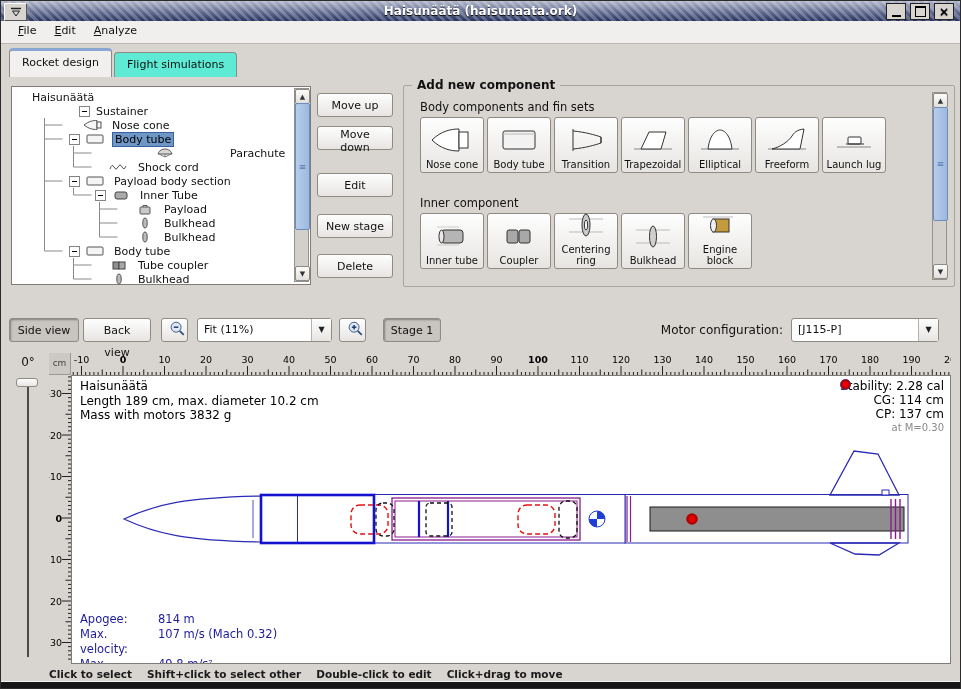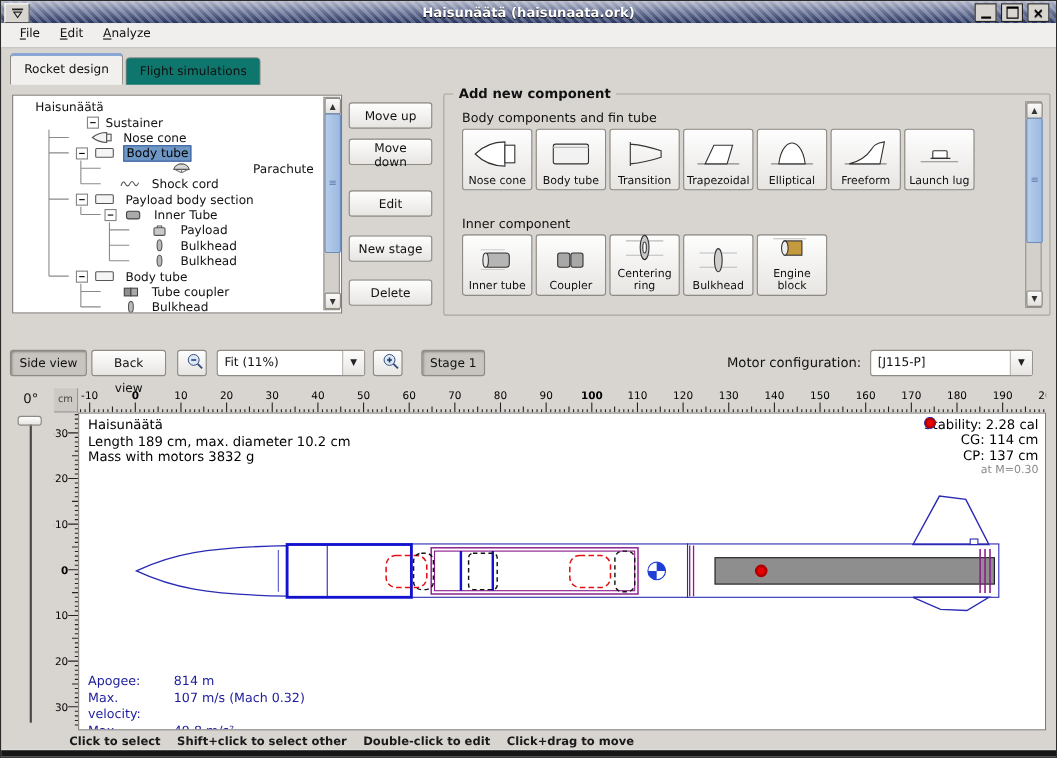--- a/index.html
+++ b/index.html
@@ -15,21 +15,21 @@
   .win-btns{position:absolute;right:6px;top:2px;display:flex;gap:4px;}
   .win-btn{width:18px;height:15px;background:#d8d5d1;border:1px solid #222;display:flex;align-items:center;justify-content:center;color:#000;font-size:10px;line-height:1;}
   .glyph-min{width:9px;height:2px;background:#000;margin-top:8px;}
   .glyph-max{width:9px;height:8px;border:1px solid #000;border-top-width:2px;}
   .glyph-close{font-weight:bold;font-size:12px;}
   
   .menubar{position:absolute;left:0;top:20px;width:100%;height:23px;background:#f0efed;border-bottom:1px solid #b9b6b2;display:flex;padding-left:8px;box-sizing:border-box;}
   .menu-item{padding:3px 9px;cursor:default;}
   .menu-item u{text-decoration:underline;}
   .tabbar{position:absolute;left:8px;top:46px;height:30px;display:flex;align-items:flex-end;}
-  .tab{border:1px solid #8d8a86;border-bottom:none;border-radius:4px 4px 0 0;padding:5px 12px 6px;background:#0f766e;margin-right:2px;position:relative;}
+  .tab{border:1px solid #8d8a86;border-bottom:none;border-radius:4px 4px 0 0;padding:5px 12px 6px;background:#5eead4;margin-right:2px;position:relative;}
   .tab.active{background:#f1f0ee;border-top:3px solid #89a6d5;padding-top:5px;padding-bottom:8px;z-index:2;}
   
   .btn{background:linear-gradient(#fefefe,#e7e5e2);border:1px solid #8e8a84;border-radius:3px;
     text-align:center;font-size:11px;font-family:inherit;color:#111;box-sizing:border-box;}
   .btn.pressed{background:#c8c5c1;box-shadow:inset 1px 1px 2px rgba(0,0,0,.35);}
   
   .tree-panel{position:absolute;left:10px;top:85px;width:298px;height:197px;background:#fff;border:1px solid #7f7c78;overflow:hidden;}
   .tree-rows{position:absolute;left:0;top:0;right:16px;bottom:0;}
   .tree-row{position:absolute;height:14px;display:flex;align-items:center;white-space:nowrap;}
   .expander{width:9px;height:9px;border:1px solid #848484;background:#fff;display:inline-flex;align-items:center;justify-content:center;margin-right:4px;flex:none;}
@@ -68,21 +68,21 @@
   .vruler{position:absolute;left:48px;top:374px;width:22px;height:289px;overflow:hidden;}
   .canvas{position:absolute;left:70px;top:374px;width:880px;height:289px;background:#fff;border:1px solid #7f7c78;box-sizing:border-box;overflow:hidden;}
   .canvas svg{position:absolute;left:0;top:0;}
   .dg-header{position:absolute;left:8px;top:3px;font-size:12px;line-height:14.5px;color:#000;}
   .dg-stability{position:absolute;right:6px;top:3px;font-size:12px;line-height:14px;text-align:right;color:#000;}
   .dg-stability .row{display:flex;justify-content:flex-end;align-items:center;gap:4px;}
   .dg-mach{font-size:10px;color:#8a8a8a;}
   .dg-flight{position:absolute;left:8px;top:236px;display:grid;grid-template-columns:78px auto;column-gap:0;
     font-size:11.5px;line-height:15px;color:#1c1c9c;}
   
-  .hints{position:absolute;left:0;top:663px;width:100%;height:19px;display:flex;align-items:center;gap:15px;padding-left:62px;box-sizing:border-box;
+  .hints{position:absolute;left:0;top:663px;width:100%;height:19px;display:flex;align-items:center;gap:15px;padding-left:48px;box-sizing:border-box;
     font-size:10.5px;font-weight:bold;color:#1a1a1a;}
   .bottom-frame{position:absolute;left:0;bottom:0;width:100%;height:6px;background:#161616;border-top:1px solid #f2f2f2;}
 </style>
 </head>
 <body>
 
 <div class="window">
 
   <div class="titlebar">
     <div class="win-menu-btn">
@@ -240,21 +240,21 @@
   <div id="tree-btn-col">
       <button class="btn" style="position: absolute; left: 316px; width: 76px; height: 24px; top: 92px;">Move up</button>
       <button class="btn" style="position: absolute; left: 316px; width: 76px; height: 24px; top: 125px;">Move down</button>
       <button class="btn" style="position: absolute; left: 316px; width: 76px; height: 24px; top: 172px;">Edit</button>
       <button class="btn" style="position: absolute; left: 316px; width: 76px; height: 24px; top: 213px;">New stage</button>
       <button class="btn" style="position: absolute; left: 316px; width: 76px; height: 24px; top: 253px;">Delete</button>
     </div>
 
   <div class="groupbox">
     <div class="groupbox-title">Add new component</div>
-    <div class="comp-label" style="top:14px;">Body components and fin tube</div>
+    <div class="comp-label" style="top:14px;">Body components and fin sets</div>
     <div class="comp-row" style="top:31px;" id="comp-row-0">
         <button class="btn comp-btn">
           <span><svg width="46" height="30" viewBox="0 0 46 30">
               <path d="M3,15 C12,6 22,4 30,4 L30,26 C22,26 12,24 3,15 Z" fill="#fff" stroke="#333"></path>
               <rect x="30" y="7" width="9" height="16" fill="#fff" stroke="#333"></rect>
             </svg></span>
           <span class="lbl">Nose cone</span>
         </button>
         <button class="btn comp-btn">
           <span><svg width="46" height="30" viewBox="0 0 46 30">

